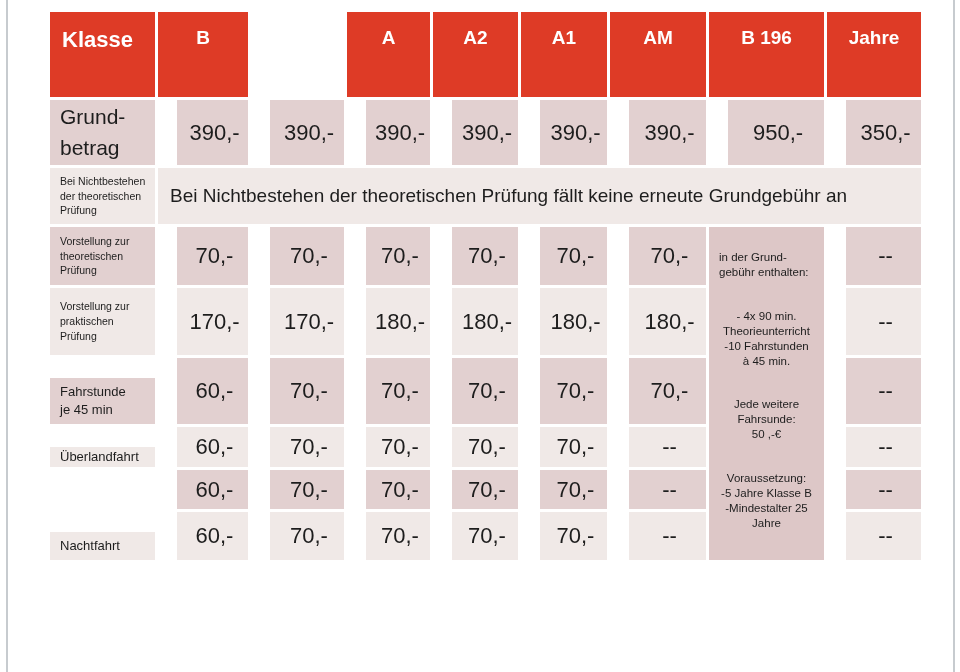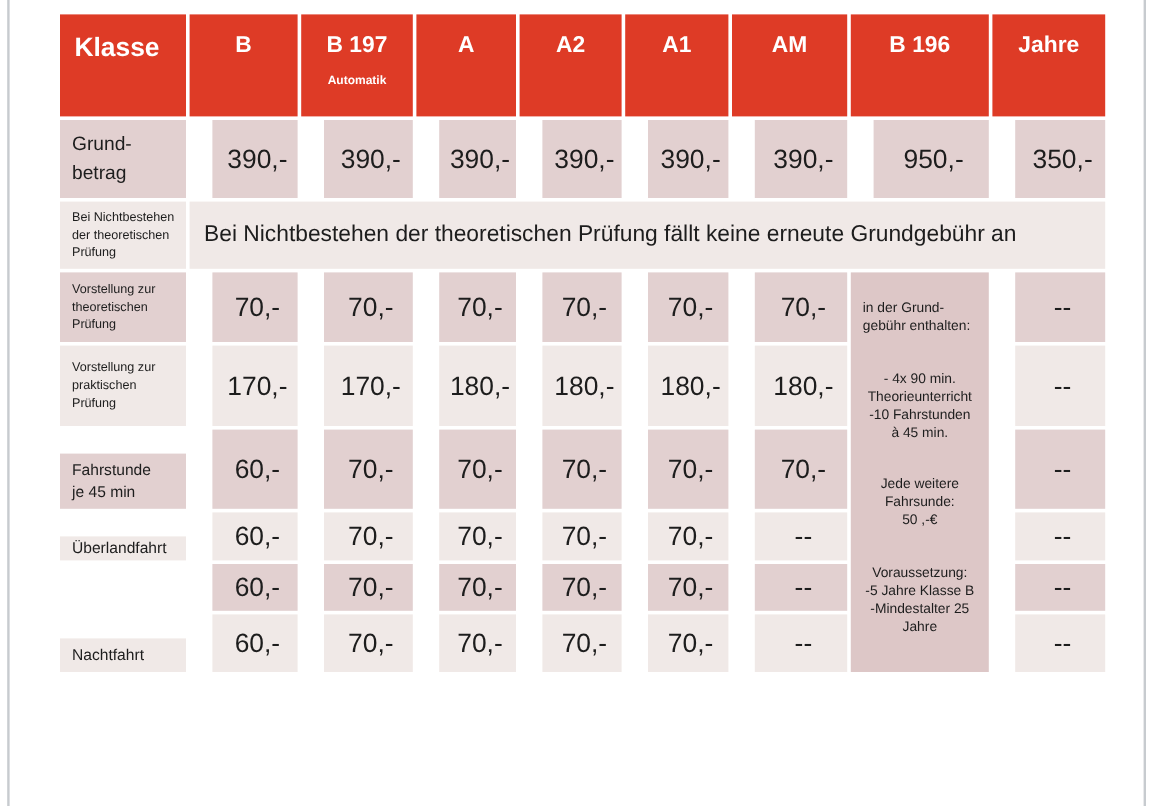--- a/index.html
+++ b/index.html
@@ -28,21 +28,21 @@
     display:flex;flex-direction:column;align-items:center;
     padding-top:15px;font-size:19px;box-sizing:border-box;
   }
   .head.first{align-items:flex-start;padding-left:12px;font-size:22px;}
   .head .sub{font-size:10px;margin-top:13px;font-weight:bold;}
 
   .rowlab{
     display:flex;align-items:center;box-sizing:border-box;
     padding-left:10px;white-space:pre-line;
   }
-  .lab-big{font-size:16px;line-height:1.45;}
+  .lab-big{font-size:21px;line-height:1.45;}
   .lab-small{font-size:10.5px;line-height:1.4;}
   .lab-med{font-size:13px;line-height:1.4;margin-top:20px;}
 
   .val{
     display:flex;align-items:center;justify-content:center;
     font-size:22px;box-sizing:border-box;padding-left:4px;margin-left:19px;
   }
   .note-merged{
     grid-column:2/10;display:flex;align-items:center;
     font-size:19px;box-sizing:border-box;padding-left:12px;
@@ -68,24 +68,20 @@
 </head>
 <body>
 
 <div class="page-edge edge-left"></div>
 <div class="page-edge edge-right"></div>
 
 <div class="price-table">
 
   <div class="cell head first" style="grid-area:1/1">Klasse</div>
   <div class="cell head" style="grid-area:1/2">B</div>
-  <div class="cell head" style="grid-area:1/3">
-    <span>B 197</span>
-    <span class="sub">Automatik</span>
-  </div>
   <div class="cell head" style="grid-area:1/4">A</div>
   <div class="cell head" style="grid-area:1/5">A2</div>
   <div class="cell head" style="grid-area:1/6">A1</div>
   <div class="cell head" style="grid-area:1/7">AM</div>
   <div class="cell head" style="grid-area:1/8">B 196</div>
   <div class="cell head" style="grid-area:1/9">Jahre</div>
 
   <div class="cell dark rowlab lab-big" style="grid-area:2/1">Grund-
 betrag</div>
   <div class="cell dark val" style="grid-area:2/2">390,-</div>

